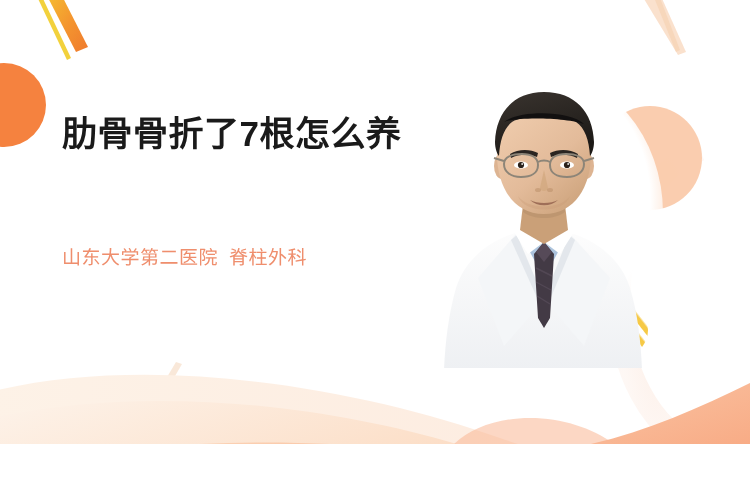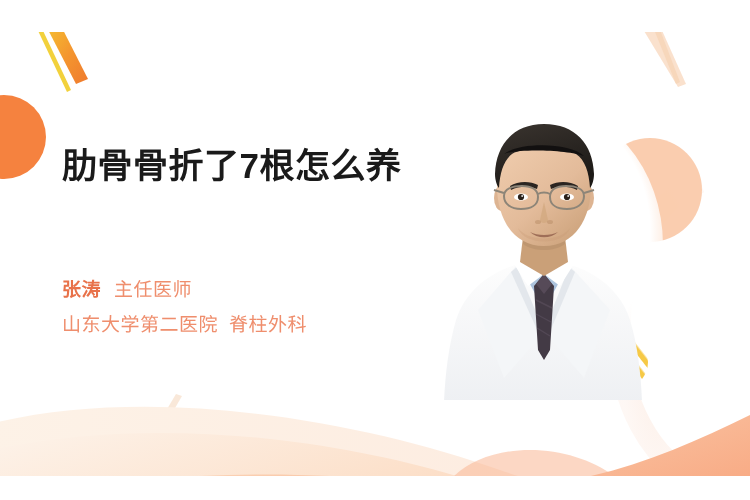--- a/index.html
+++ b/index.html
@@ -11,21 +11,20 @@
   body {
     font-family: "Liberation Sans", "DejaVu Sans", sans-serif;
   }
 
   .cover {
     position: relative;
     width: 750px;
     height: 444px;
     overflow: hidden;
     background: #ffffff;
-    margin-top: 32px;
   }
 
   
   .decor {
     position: absolute;
     inset: 0;
     pointer-events: none;
   }
   .decor svg {
     position: absolute;
@@ -163,23 +162,20 @@
       <path d="M -10 470 C 130 442 280 434 420 452 C 560 470 660 428 760 378 L 760 510 L -10 510 Z" fill="url(#gradWaveStrong)"></path>
       <path d="M 430 500 C 430 452 470 418 530 418 C 590 418 640 452 660 500 Z" fill="#f9b793" opacity="0.55"></path>
     </svg>
   </div>
 
   <div class="text-block">
     <h1 class="cover-title">肋骨骨折了7根怎么养</h1>
   </div>
 
   <div class="doctor-meta">
-    <div class="meta-line meta-line-1">
-      <span class="doctor-name">张涛</span><span class="doctor-title">主任医师</span>
-    </div>
     <div class="meta-line meta-line-2">
       <span class="doctor-affiliation">山东大学第二医院</span><span class="doctor-department">脊柱外科</span>
     </div>
   </div>
 
   <div class="portrait">
     <svg viewBox="0 0 250 290" xmlns="http://www.w3.org/2000/svg">
       <defs>
         <clipPath id="portraitFade">
           <rect x="0" y="0" width="250" height="290"></rect>

